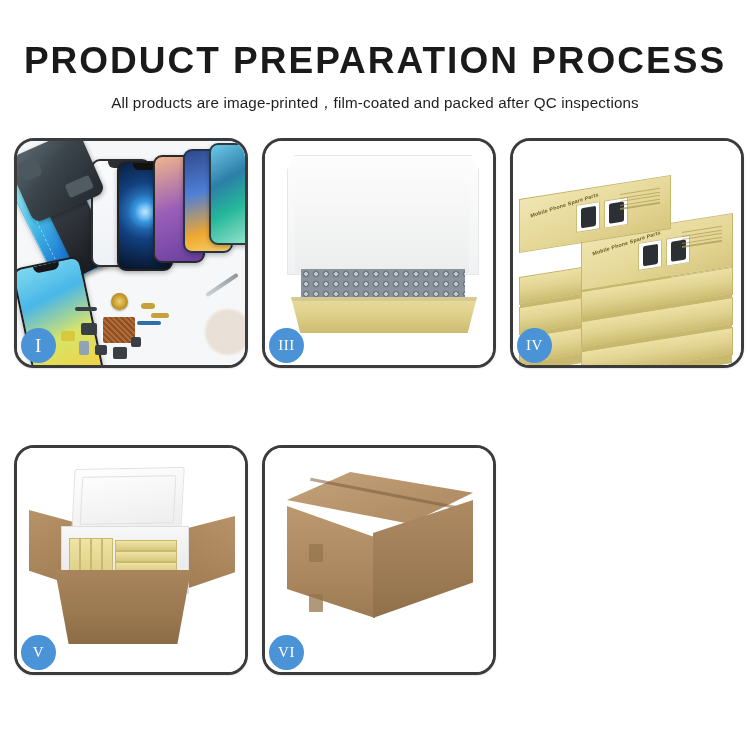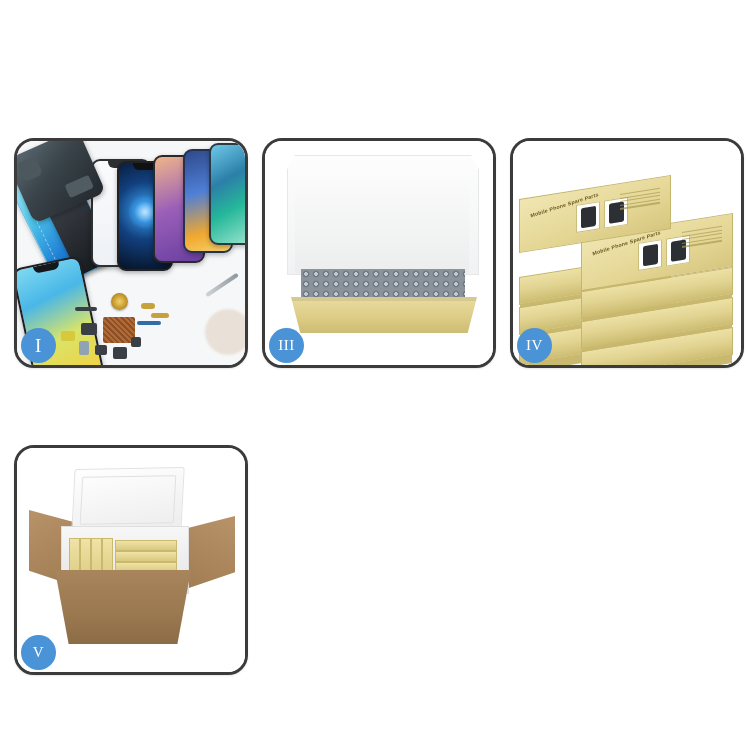--- a/index.html
+++ b/index.html
@@ -265,20 +265,24 @@
     background:linear-gradient(180deg,#ad8a62 0%,#9d7c55 60%,#8f7049 100%);
     clip-path:polygon(0 28%,100% 0,100% 70%,0 100%);
   }
   .tape{position:absolute;background:rgba(150,118,78,.75);border-radius:1px;}
 </style>
 </head>
 <body>
 
 <div class="page">
 
+  <div class="header">
+    <div class="title">PRODUCT PREPARATION PROCESS</div>
+    <div class="subtitle">All products are image-printed，film-coated and packed after QC inspections</div>
+  </div>
 
   <div class="grid">
 
     <div class="cell">
       <div class="frame">
         <div class="scene p1">
           <div class="ph film"></div>
           <div class="ph filmdark"></div>
           <div class="ph glass">
               <span class="notch"></span>
@@ -406,15 +410,28 @@
             <div class="ybox" style="left:46px;top:19px;width:60px;height:9px;"></div>
             <div class="ybox" style="left:46px;top:30px;width:60px;height:9px;"></div>
             <div class="ybox" style="left:46px;top:41px;width:60px;height:9px;"></div>
           </div>
           <div class="cfront"></div>
         </div>
         <div class="badge small">V</div>
       </div>
     </div>
 
+    <div class="cell">
+      <div class="frame">
+        <div class="scene p6">
+          <div class="ctop"></div>
+          <div class="cseam"></div>
+          <div class="cleft"></div>
+          <div class="cright"></div>
+          <div class="tape" style="left:44px;top:96px;width:14px;height:18px;"></div>
+          <div class="tape" style="left:44px;top:146px;width:14px;height:18px;"></div>
+        </div>
+        <div class="badge small">VI</div>
+      </div>
+    </div>
 
   </div>
 </div>
 
 </body></html>

